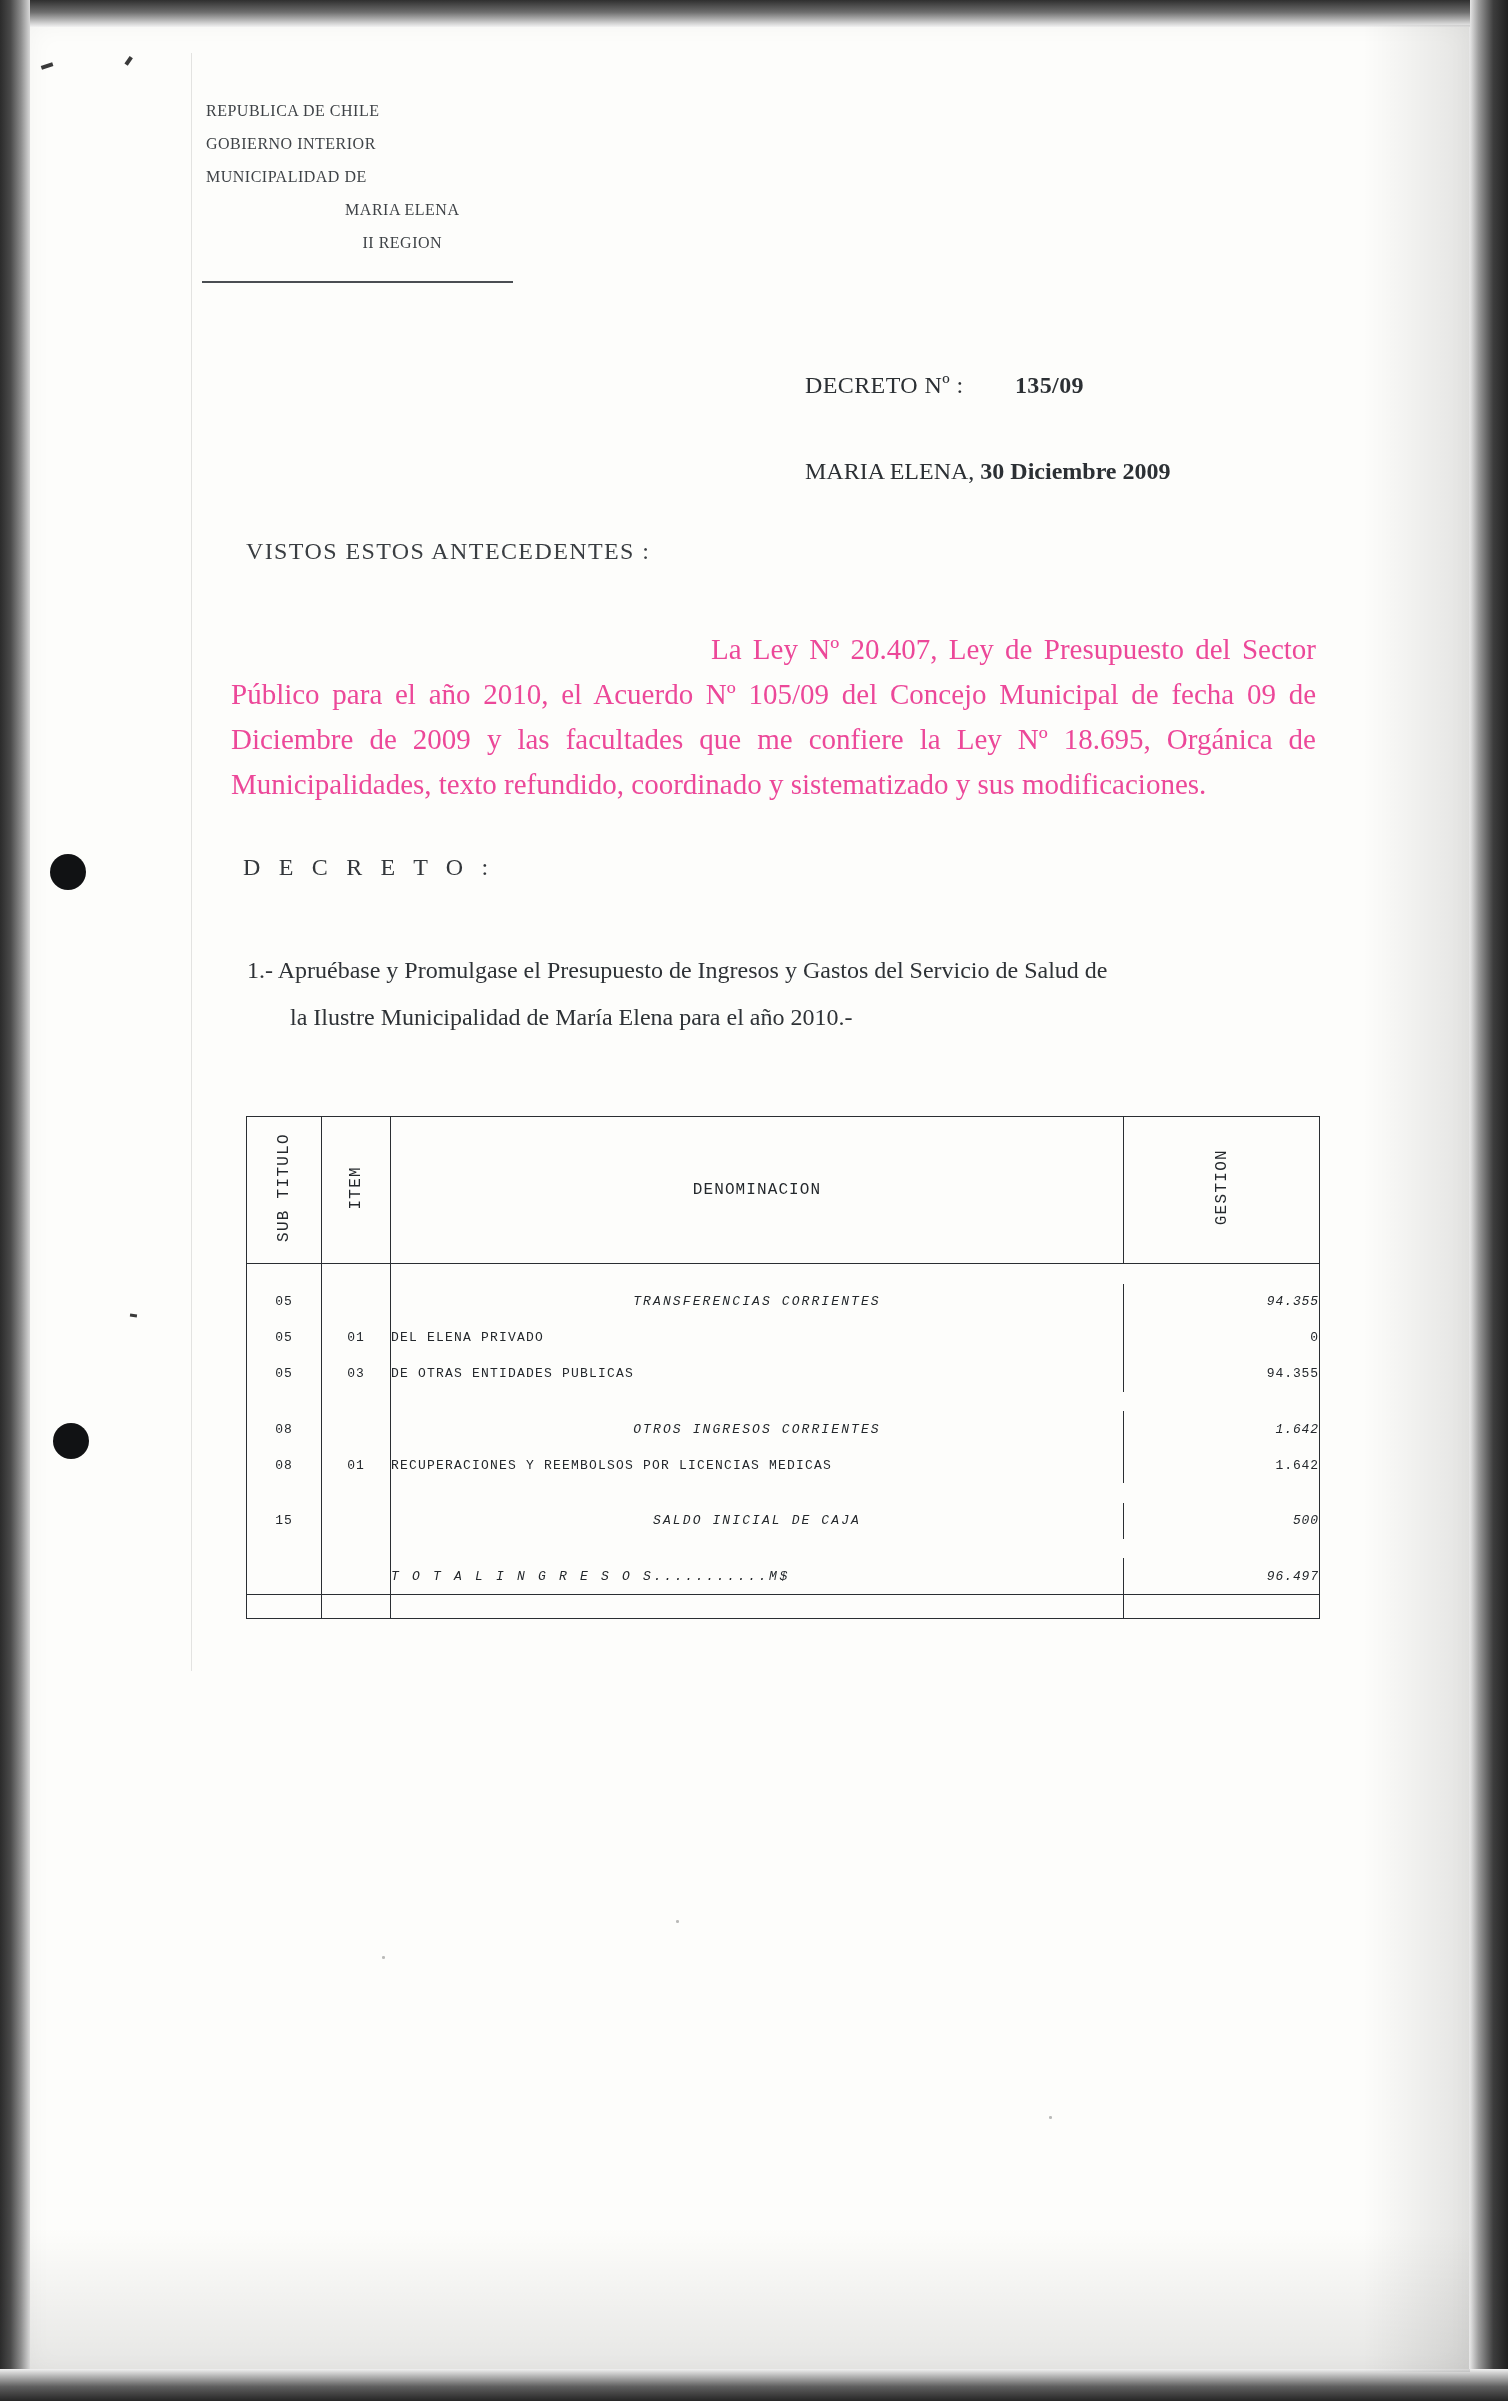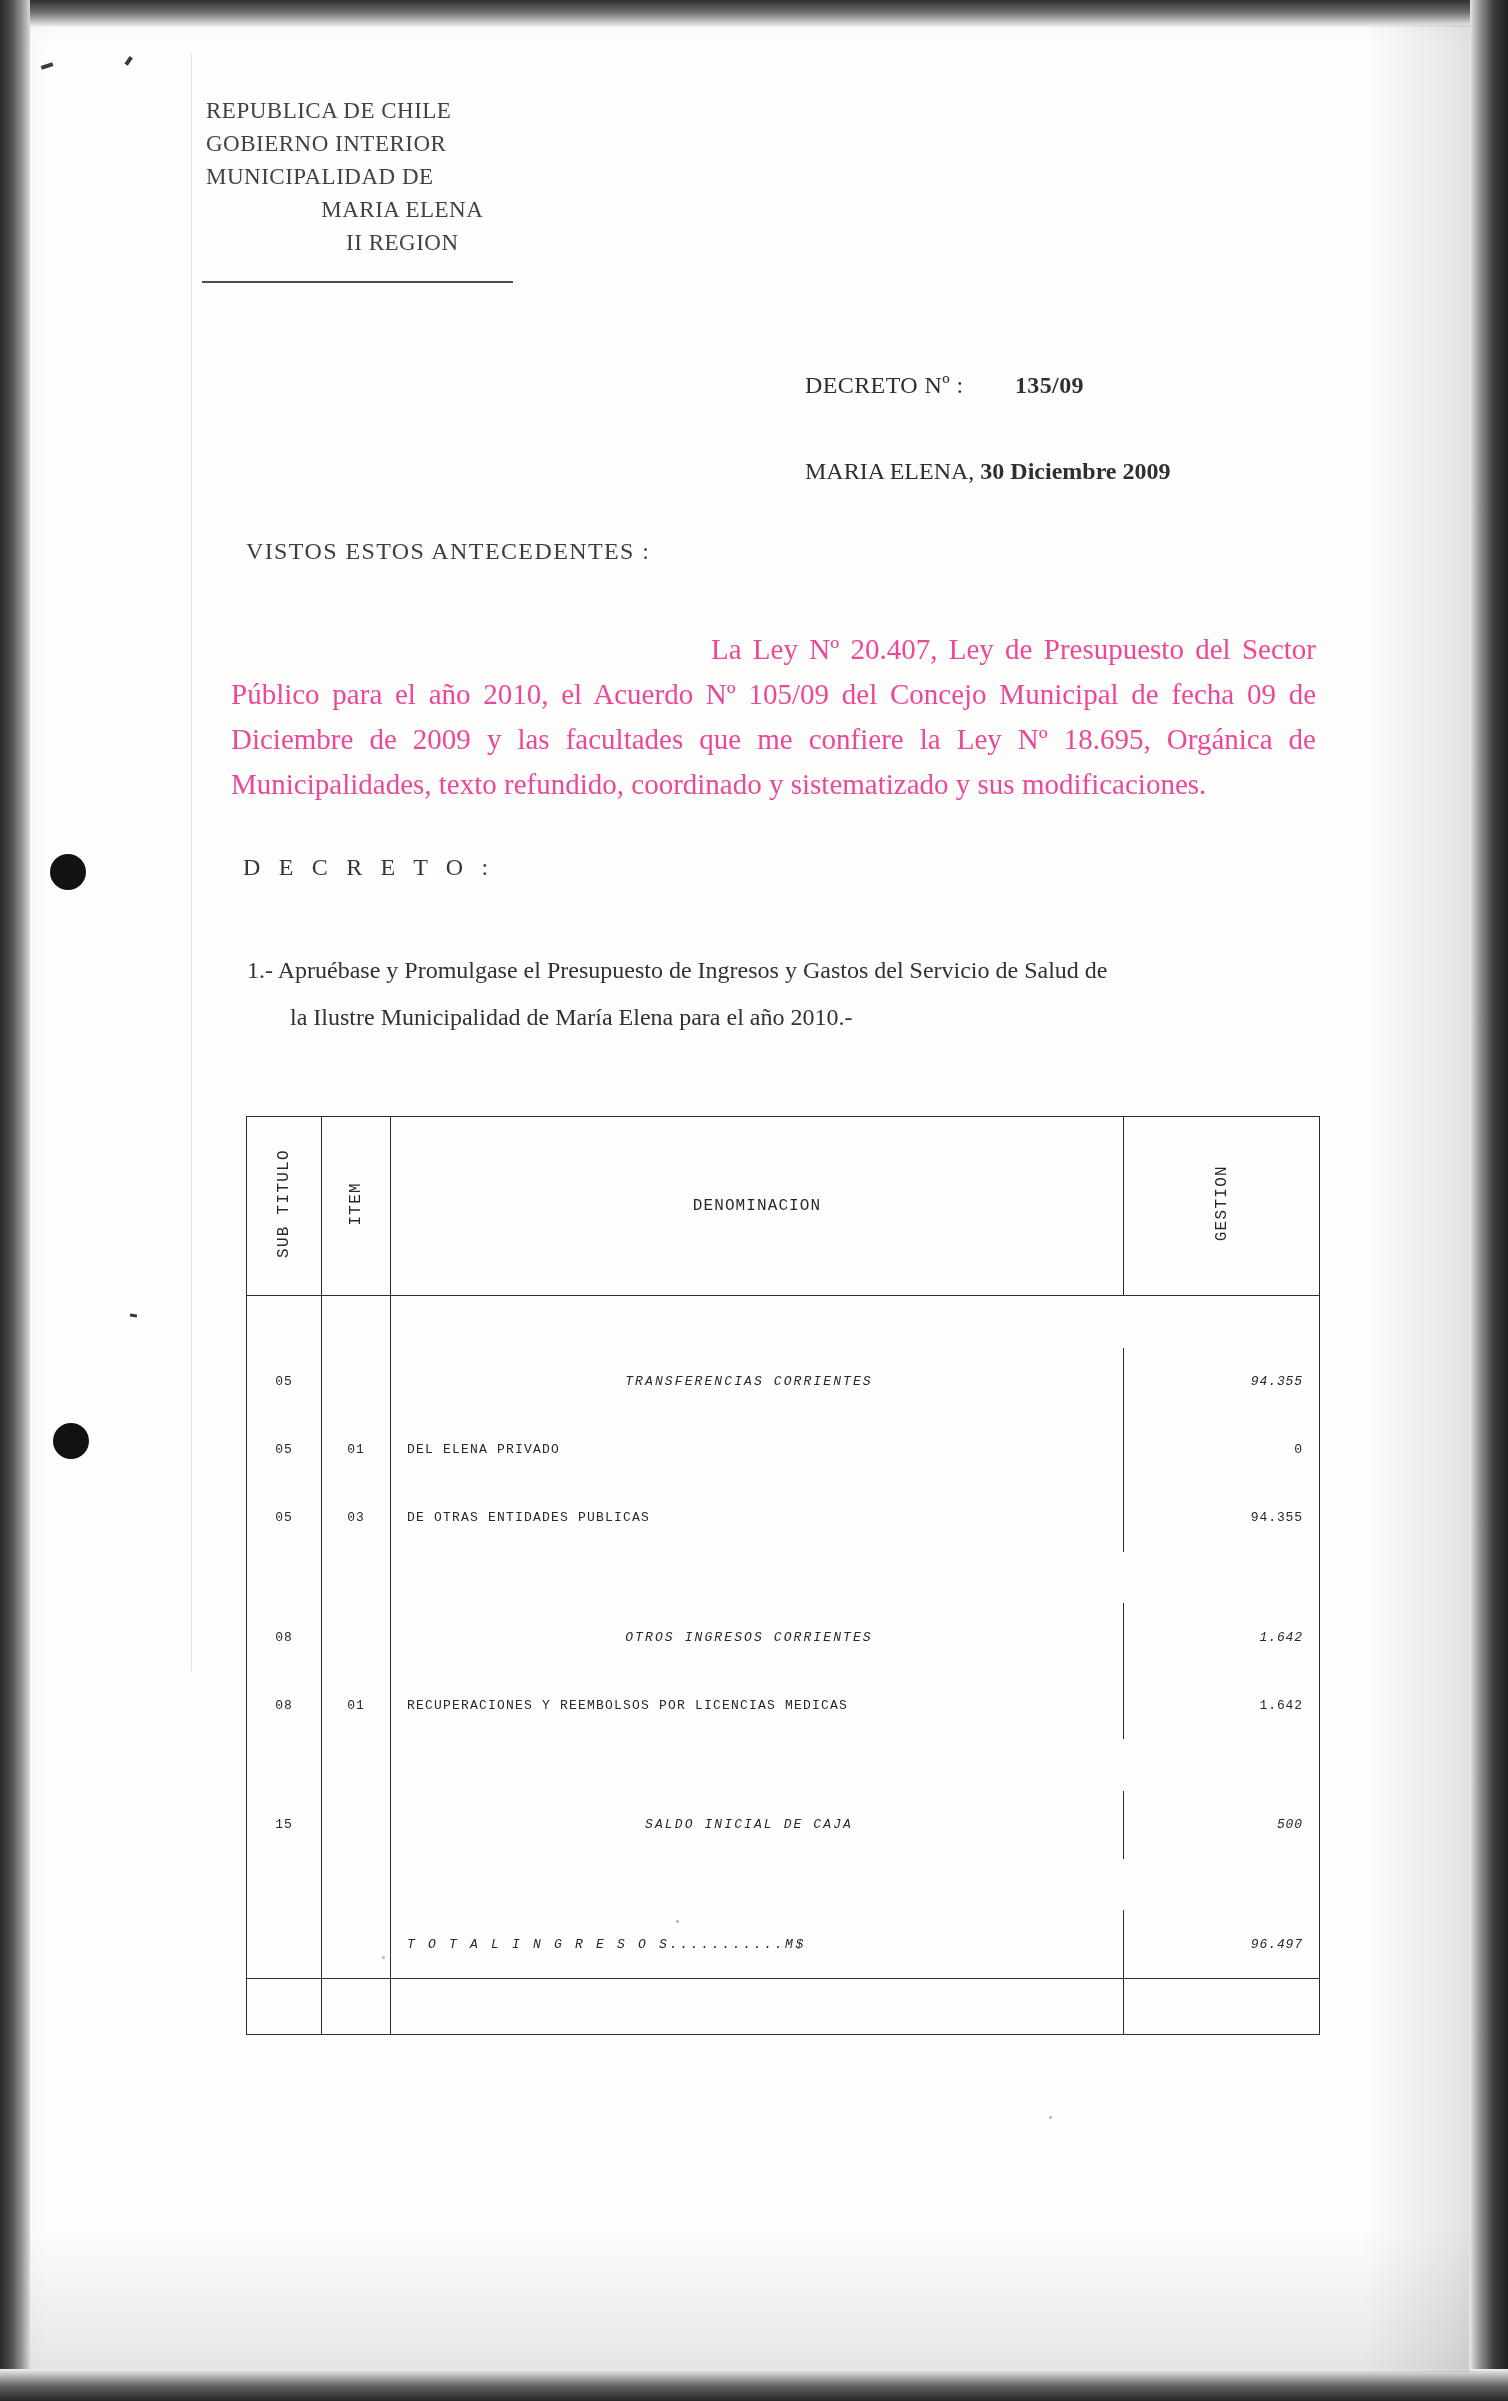--- a/index.html
+++ b/index.html
@@ -85,21 +85,21 @@
   }
   .stray.s1 { left: 41px; top: 64px; width: 12.4px; height: 3.6px; transform: rotate(-18deg); }
   .stray.s2 { left: 124px; top: 59px; width: 9px; height: 3.6px; transform: rotate(-55deg); }
   .stray.s3 { left: 130px; top: 1314px; width: 7.1px; height: 2.7px; transform: rotate(8deg); }
 
   
   .letterhead {
     position: absolute;
     left: 206px; top: 94px;
     width: 373px;
-    font-size: 23px;
+    font-size: 16px;
     line-height: 33px;
     letter-spacing: 0.5px;
     color: #3f4347;
   }
   .letterhead div { white-space: nowrap; }
   .lh-l1 { text-align: left; }
   .lh-l2 { text-align: left; }
   .lh-l3 { text-align: left; }
   .lh-l4 { text-align: center; padding-left: 19.6px; }
   .lh-l5 { text-align: center; padding-left: 19.6px; }
@@ -177,21 +177,21 @@
     border-collapse: collapse;
     width: 1072px;
     table-layout: fixed;
     font-family: "Liberation Mono", monospace;
     color: #24282c;
   }
   table.budget, table.budget td, table.budget th {
     border: 1.8px solid #2a2e32;
   }
   table.budget th, table.budget td {
-    padding: 16px;
+    padding: 0;
   }
   col.c-sub { width: 75px; }
   col.c-item { width: 69px; }
   col.c-den { width: 733px; }
   col.c-ges { width: 196px; }
 
   .head-row th {
     height: 146px;
     vertical-align: middle;
     text-align: center;

